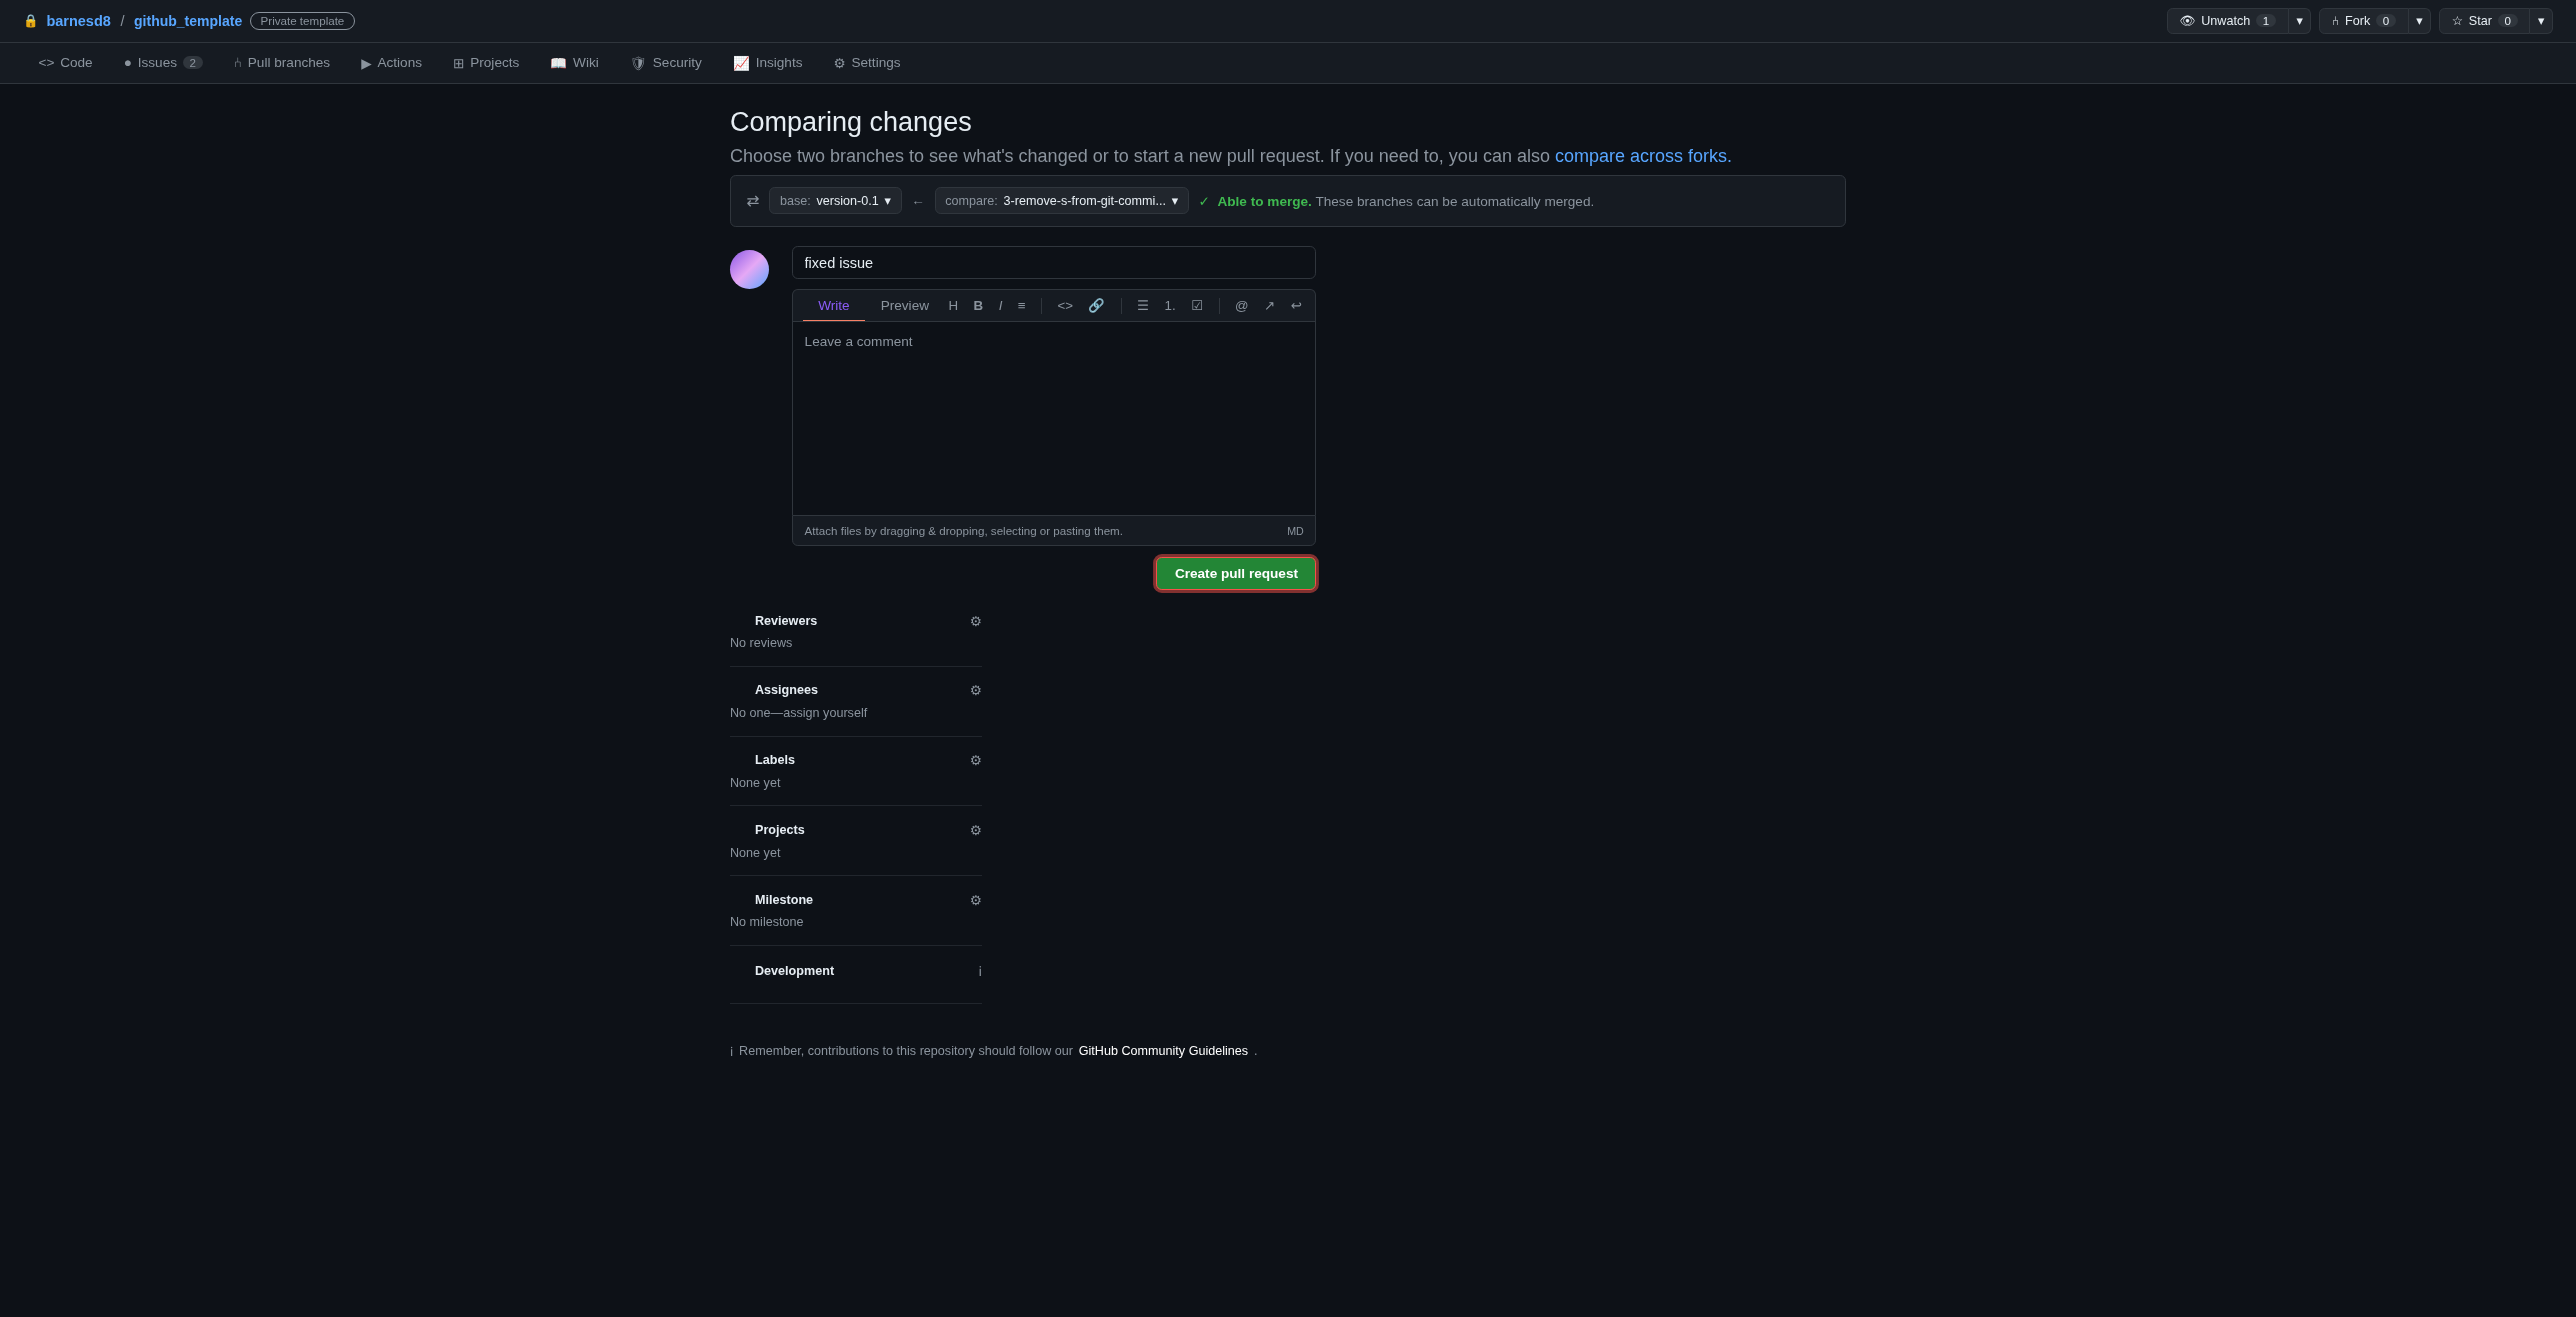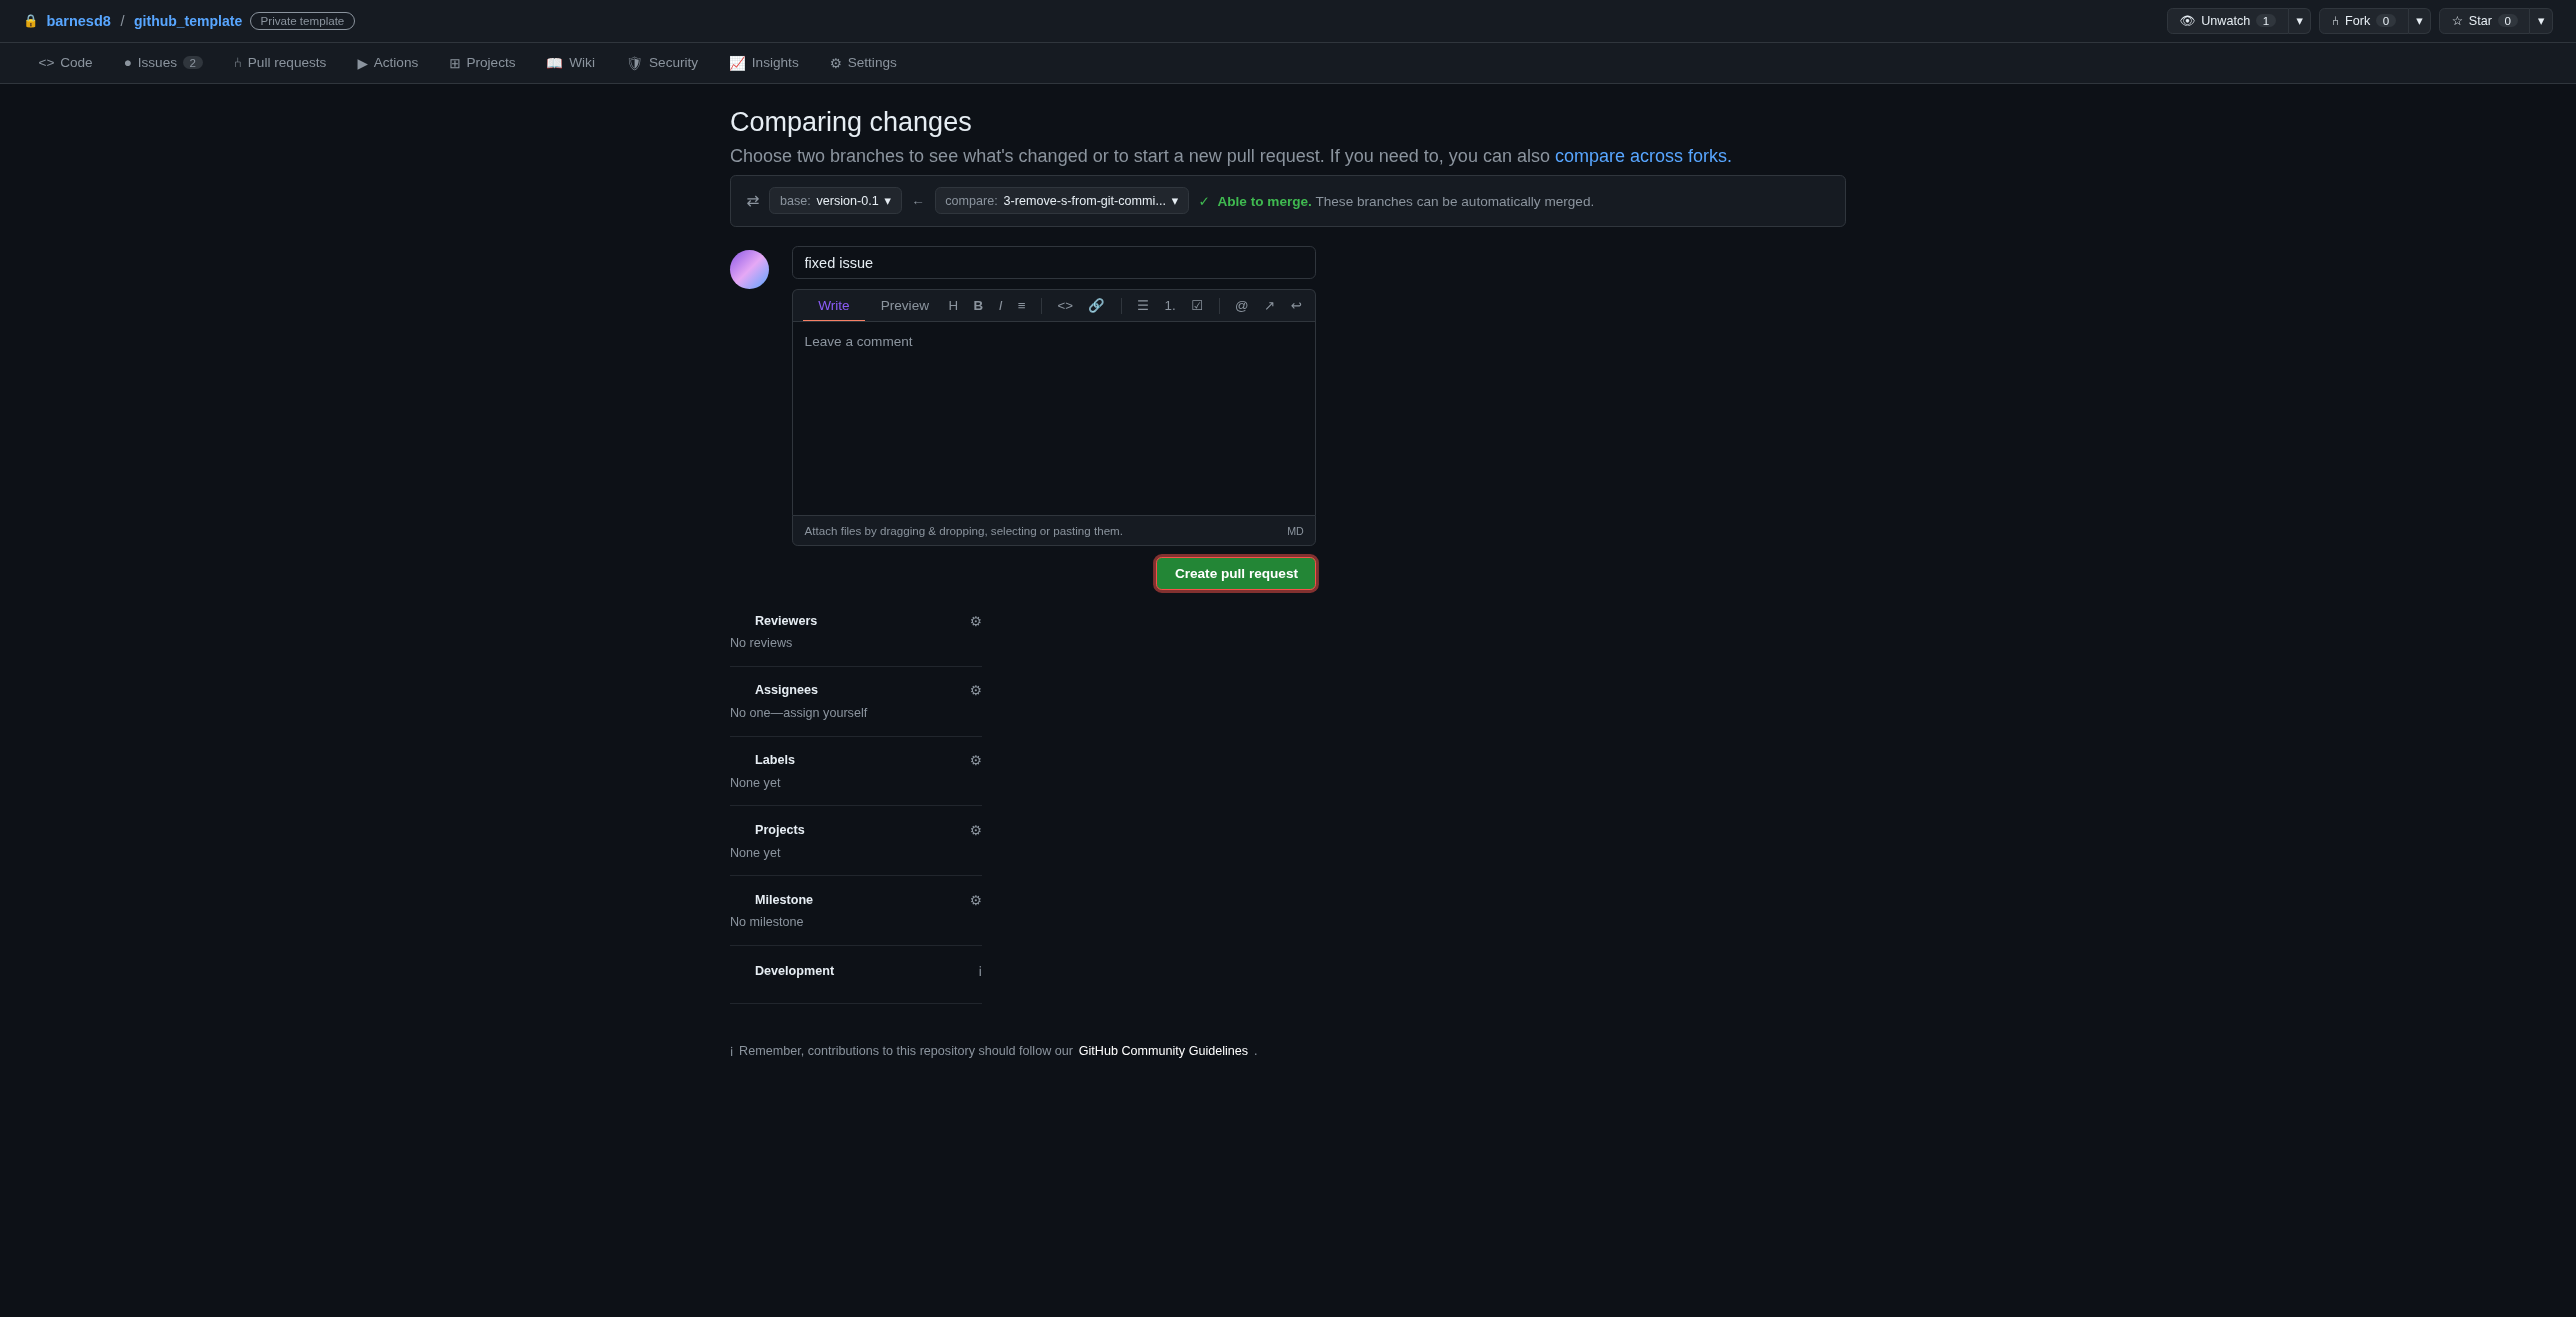--- a/index.html
+++ b/index.html
@@ -368,21 +368,21 @@
     <span>&lt;&gt;</span>
     <span>Code</span>
   </a>
   <a class="nav-tab">
     <span>●</span>
     <span>Issues</span>
     <span class="tab-count">2</span>
   </a>
   <a class="nav-tab">
     <span>⑃</span>
-    <span>Pull requests</span>
+    <span>Pull branches</span>
   </a>
   <a class="nav-tab">
     <span>▶</span>
     <span>Actions</span>
   </a>
   <a class="nav-tab">
     <span>⊞</span>
     <span>Projects</span>
   </a>
   <a class="nav-tab">

